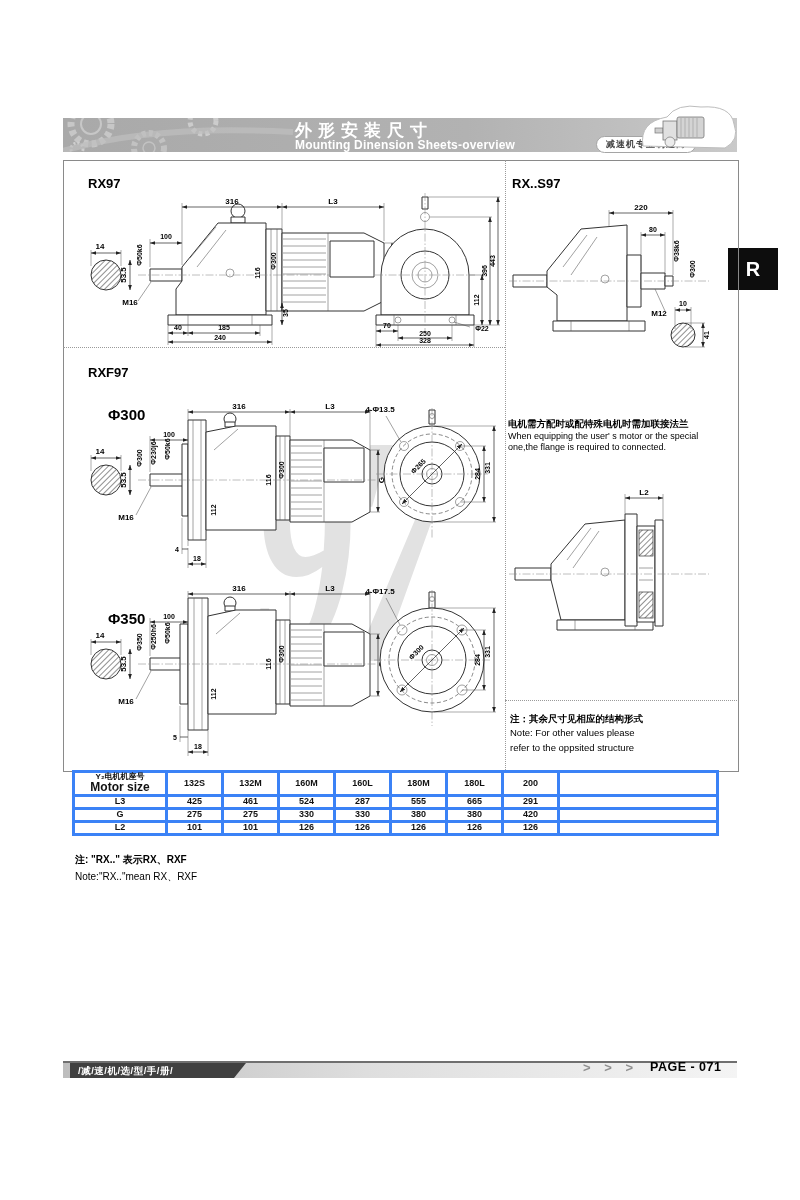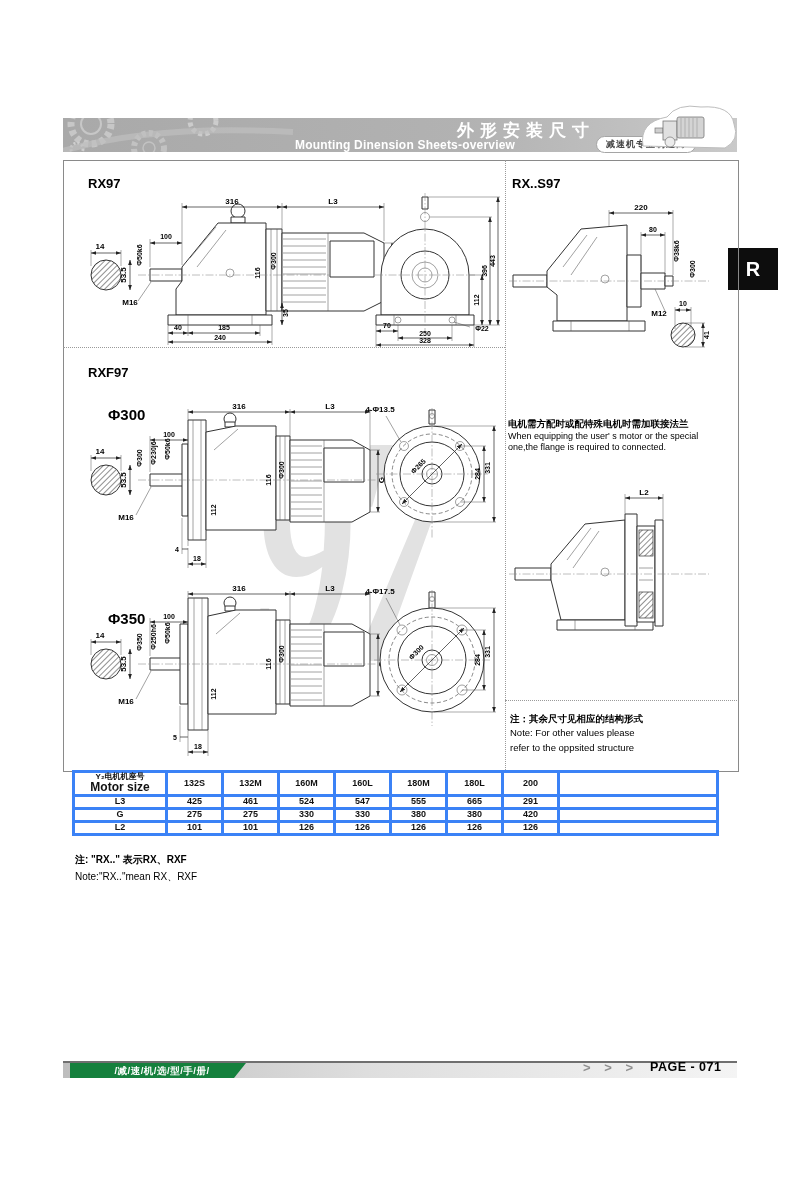--- a/index.html
+++ b/index.html
@@ -1,20 +1,20 @@
 <!DOCTYPE html>
 <html><head>
 <meta charset="utf-8">
 <style>
   html,body{margin:0;padding:0;background:#fff;}
   body{width:800px;height:1200px;position:relative;font-family:"Liberation Sans",sans-serif;color:#111;overflow:hidden;}
   .abs{position:absolute;}
   
   .banner{left:63px;top:118px;width:674px;height:34px;background:linear-gradient(to right,#a9a9a9,#b2b2b2 60%,#c9c9c9);overflow:hidden;}
-  .title-cn{left:295px;top:119px;width:300px;text-align:right;font-size:17px;font-weight:bold;color:#fff;letter-spacing:6px;}
+  .title-cn{left:295px;top:119px;width:300px;text-align:left;font-size:17px;font-weight:bold;color:#fff;letter-spacing:6px;}
   .title-en{left:295px;top:138px;width:300px;text-align:left;font-size:12px;font-weight:bold;color:#fff;letter-spacing:.2px;}
   .badge{left:596px;top:136px;background:#fff;border:1px solid #a5a5a5;border-radius:9px;padding:1px 9px;font-size:9px;font-weight:bold;color:#444;letter-spacing:1px;}
   .rtab{left:728px;top:248px;width:50px;height:42px;background:#0d0d0d;color:#fff;font-size:20px;font-weight:bold;display:flex;align-items:center;justify-content:center;}
   
   .cbox{left:63px;top:160px;width:674px;height:610px;border:1px solid #8a8a8a;}
   .vdiv{left:505px;top:160px;width:0;height:610px;border-left:1px dotted #9a9a9a;}
   .hdiv1{left:63px;top:347px;width:442px;height:0;border-top:1px dotted #9a9a9a;}
   .hdiv2{left:505px;top:700px;width:232px;height:0;border-top:1px dotted #9a9a9a;}
   .dtitle{font-size:13px;font-weight:bold;color:#000;}
   .vtitle{font-size:15px;font-weight:bold;color:#000;}
@@ -38,21 +38,21 @@
   table.dims{border:2px solid #333;}
   table.dims tr.hr td{border-top:2px solid #333;}
   td .cn{font-size:8px;line-height:1.05;}
   td .en{font-size:12px;line-height:1.05;}
   tr.r1{height:21px;}tr.r2{height:20px;}tr.r3{height:12px;}
   .bnote1{left:75px;top:853px;font-size:10px;font-weight:bold;color:#000;}
   .bnote2{left:75px;top:870px;font-size:10px;color:#000;}
   
   .fline{left:63px;top:1061px;width:674px;height:2px;background:#6f6f6f;}
   .fbar{left:63px;top:1063px;width:674px;height:15px;background:linear-gradient(to right,#bdbdbd,#dedede 45%,#f4f4f4);}
-  .ftab{left:70px;top:1063px;width:168px;height:15px;background:#15803d;clip-path:polygon(0 0,100% 0,calc(100% - 12px) 100%,0 100%);color:#fff;font-size:9.5px;font-weight:bold;line-height:15px;padding-left:8px;letter-spacing:.5px;text-align:center;}
+  .ftab{left:70px;top:1063px;width:168px;height:15px;background:#404040;clip-path:polygon(0 0,100% 0,calc(100% - 12px) 100%,0 100%);color:#fff;font-size:9.5px;font-weight:bold;line-height:15px;padding-left:8px;letter-spacing:.5px;}
   .farr{left:583px;top:1060px;color:#8f8f8f;font-size:13px;font-weight:bold;letter-spacing:5px;}
   .fpage{left:650px;top:1060px;color:#000;font-size:12.5px;font-weight:bold;letter-spacing:.5px;}
 </style>
 </head>
 <body>
 
 <div class="abs banner">
   <svg width="674" height="34">
     <circle cx="28" cy="6" r="20" fill="none" stroke="#c7c7c7" stroke-width="7" stroke-dasharray="5 3.5"></circle>
     <circle cx="28" cy="6" r="10" fill="none" stroke="#c7c7c7" stroke-width="2"></circle>
@@ -521,21 +521,21 @@
     <td>180M</td>
     <td>180L</td>
     <td>200</td>
     <td></td>
   </tr>
   <tr class="r3 hr">
     <td>L3</td>
     <td>425</td>
     <td>461</td>
     <td>524</td>
-    <td>547</td>
+    <td>287</td>
     <td>555</td>
     <td>665</td>
     <td>291</td>
     <td></td>
   </tr>
   <tr class="r3">
     <td>G</td>
     <td>275</td>
     <td>275</td>
     <td>330</td>

